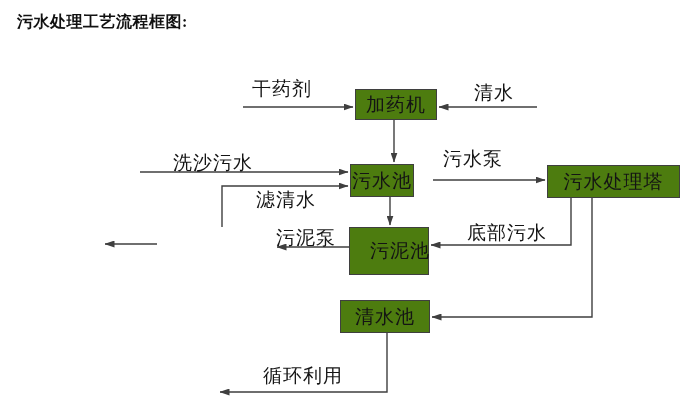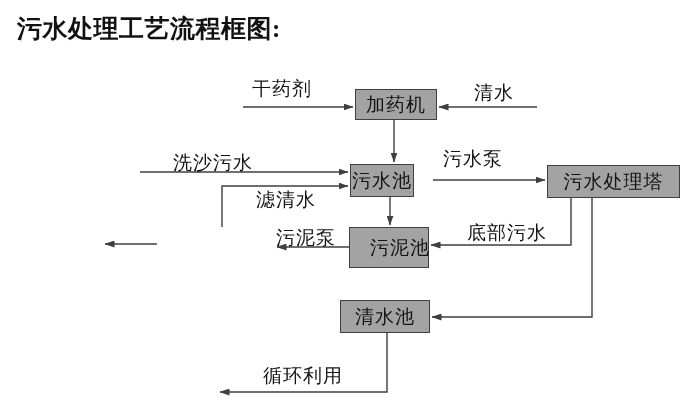--- a/index.html
+++ b/index.html
@@ -10,47 +10,47 @@
     background: #ffffff;
     overflow: hidden;
     font-family: "Liberation Serif", serif;
     color: #141414;
   }
   .title {
     position: absolute;
     left: 17px;
     top: 12px;
     margin: 0;
-    font-size: 25px;
+    font-size: 16px;
     font-weight: bold;
     letter-spacing: 0.5px;
     white-space: nowrap;
     color: #111111;
   }
   svg.lines {
     position: absolute;
     left: 0; top: 0;
     width: 700px; height: 420px;
   }
   .node {
     position: absolute;
     box-sizing: border-box;
     border: 1.5px solid #3f3f3f;
-    background: #a3a3a3;
+    background: #4d7c0f;
     display: flex;
     align-items: center;
     justify-content: center;
     font-size: 19px;
     letter-spacing: 1px;
     white-space: nowrap;
   }
   .node-dosing   { left: 355px; top:  89px; width:  82px; height: 31px; }
   .node-sewage   { left: 350px; top: 164px; width:  64px; height: 33px; }
   .node-tower    { left: 547px; top: 165px; width: 133px; height: 33px; }
-  .node-sludge   { left: 349px; top: 227px; width:  80px; height: 41px; padding-left: 22px; }
+  .node-sludge   { left: 349px; top: 227px; width:  80px; height: 48px; padding-left: 22px; }
   .node-press    { left: 157px; top: 227px; width: 118px; height: 34px; }
   .node-clean    { left: 340px; top: 300px; width:  90px; height: 33px; }
   .flow-label {
     position: absolute;
     font-size: 19px;
     letter-spacing: 1px;
     white-space: nowrap;
     line-height: 1;
   }
   .lbl-dry      { left: 252px; top:  79px; }

